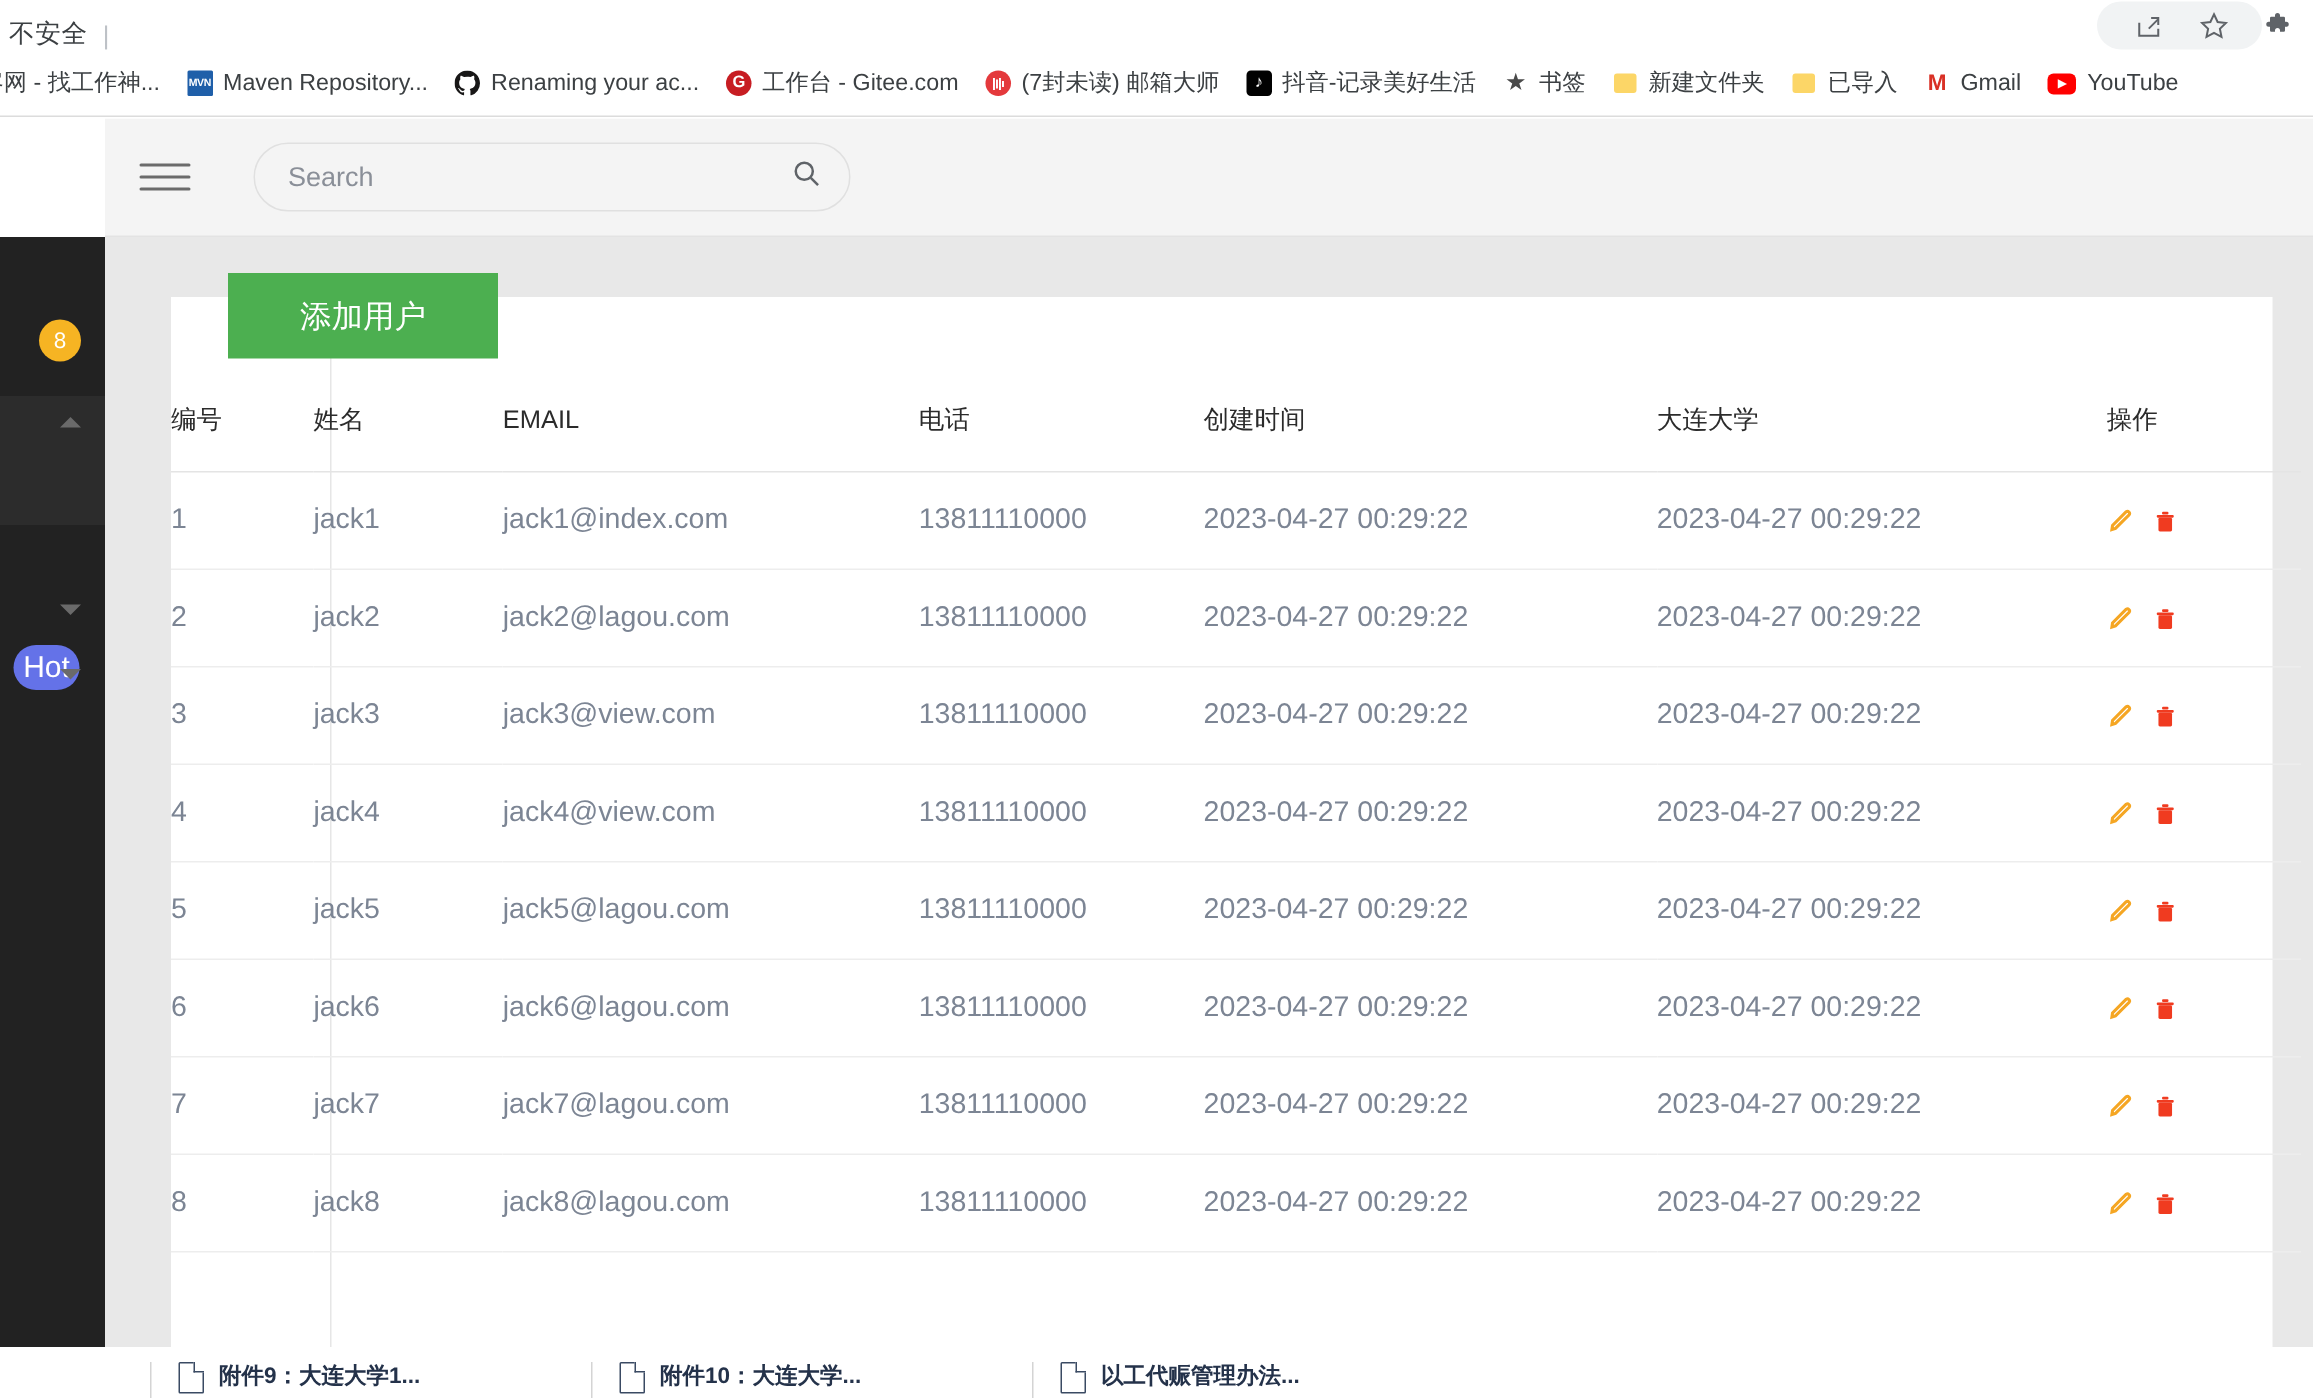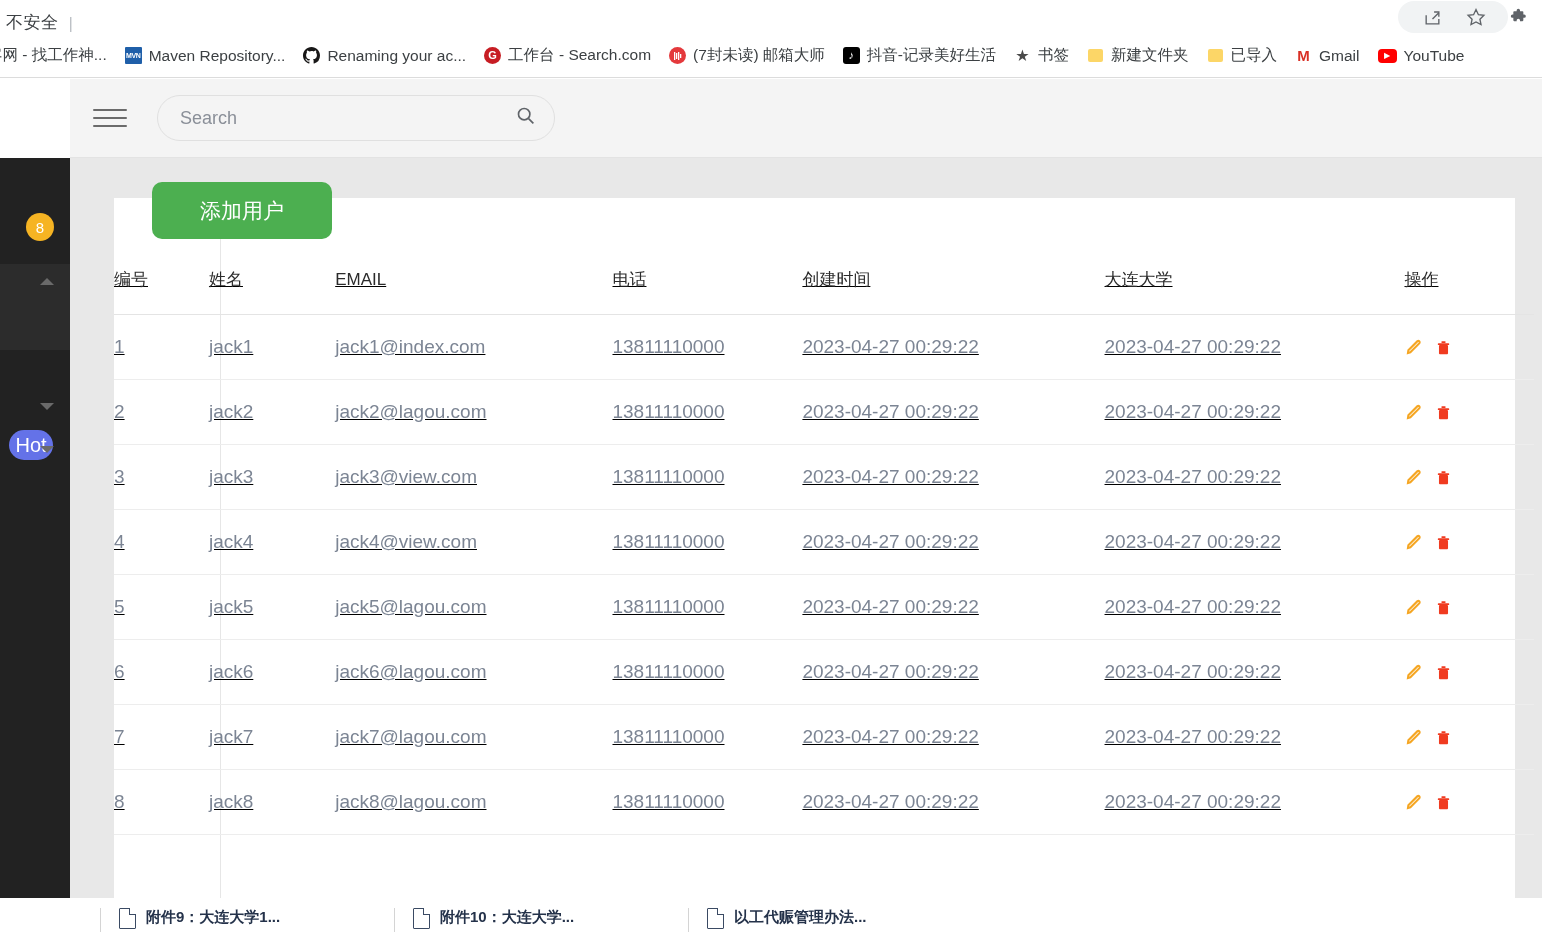--- a/index.html
+++ b/index.html
@@ -69,21 +69,21 @@
 
   
   .viewport {
     position: absolute; left: 0; top: 79px; width: 1542px; height: 853px;
     background: #ffffff; overflow: hidden;
   }
 
   .app-header {
     position: absolute; left: 70px; top: 0; width: 1472px; height: 79px;
     background: #f4f4f4; border-bottom: 1px solid #e3e3e3;
-    display: flex; align-items: center;
+    display: flex; align-items: center; gap: 12px;
   }
   .hamburger {
     margin-left: 23px; width: 34px; height: 26px;
     display: flex; flex-direction: column; justify-content: center; gap: 6px;
     cursor: pointer;
   }
   .hamburger span { display: block; height: 2px; background: #6b6b6b; border-radius: 1px; }
   .search-wrap {
     margin-left: 30px; width: 398px; height: 46px;
     border: 1px solid #e0e0e0; border-radius: 23px; background: #f4f4f4;
@@ -137,28 +137,27 @@
     width: 1401px; height: 780px; background: #ffffff;
   }
   .card-divider {
     position: absolute; left: 106px; top: 0; width: 1px; height: 780px;
     background: #e6e6e6;
   }
 
   .add-btn {
     position: absolute; left: 152px; top: 103px;
     width: 180px; height: 57px; background: #4caf50; border: none;
-    color: #ffffff; font-size: 21px; border-radius: 10px; cursor: pointer;
+    color: #ffffff; font-size: 21px; border-radius: 0; cursor: pointer;
     font-family: "Liberation Sans", sans-serif;
   }
 
   .user-table {
     position: absolute; left: 114px; top: 189px; width: 1420px;
     border-collapse: collapse;
-    text-decoration: underline;
   }
   .user-table th {
     text-align: left; font-size: 17px; color: #2b2b2b; font-weight: normal;
     padding: 0 0 23px 0; border-bottom: 1px solid #e4e4e4;
   }
   .user-table td {
     font-size: 19px; color: #7c8594; padding: 21px 0 21px 0;
     border-bottom: 1px solid #ededed; white-space: nowrap;
   }
   .col-id    { width: 88px; }
@@ -241,21 +240,21 @@
   <div class="bm">
     <span class="bm-ico">
       <svg width="17" height="17" viewBox="0 0 16 16" fill="#181717">
           <path d="M8 0C3.58 0 0 3.58 0 8c0 3.54 2.29 6.53 5.47 7.59.4.07.55-.17.55-.38 0-.19-.01-.82-.01-1.49-2.01.37-2.53-.49-2.69-.94-.09-.23-.48-.94-.82-1.13-.28-.15-.68-.52-.01-.53.63-.01 1.08.58 1.23.82.72 1.21 1.87.87 2.33.66.07-.52.28-.87.51-1.07-1.78-.2-3.64-.89-3.64-3.95 0-.87.31-1.59.82-2.15-.08-.2-.36-1.02.08-2.12 0 0 .67-.21 2.2.82a7.4 7.4 0 0 1 2-.27c.68 0 1.36.09 2 .27 1.53-1.04 2.2-.82 2.2-.82.44 1.1.16 1.92.08 2.12.51.56.82 1.27.82 2.15 0 3.07-1.87 3.75-3.65 3.95.29.25.54.73.54 1.48 0 1.07-.01 1.93-.01 2.2 0 .21.15.46.55.38A8.01 8.01 0 0 0 16 8c0-4.42-3.58-8-8-8z"></path>
         </svg>
     </span>
     <span>Renaming your ac...</span>
   </div>
   <div class="bm">
     <span class="bm-ico ico-gitee">G</span>
-    <span>工作台 - Search.com</span>
+    <span>工作台 - Gitee.com</span>
   </div>
   <div class="bm">
     <span class="bm-ico ico-mail">
       <svg width="10" height="10" viewBox="0 0 10 10" fill="#fff">
           <rect x="1" y="1" width="1.3" height="8"></rect>
           <rect x="3" y="2" width="1.3" height="6"></rect>
           <rect x="5" y="1" width="1.3" height="8"></rect>
           <rect x="7" y="3" width="1.3" height="4"></rect>
         </svg>
     </span>

